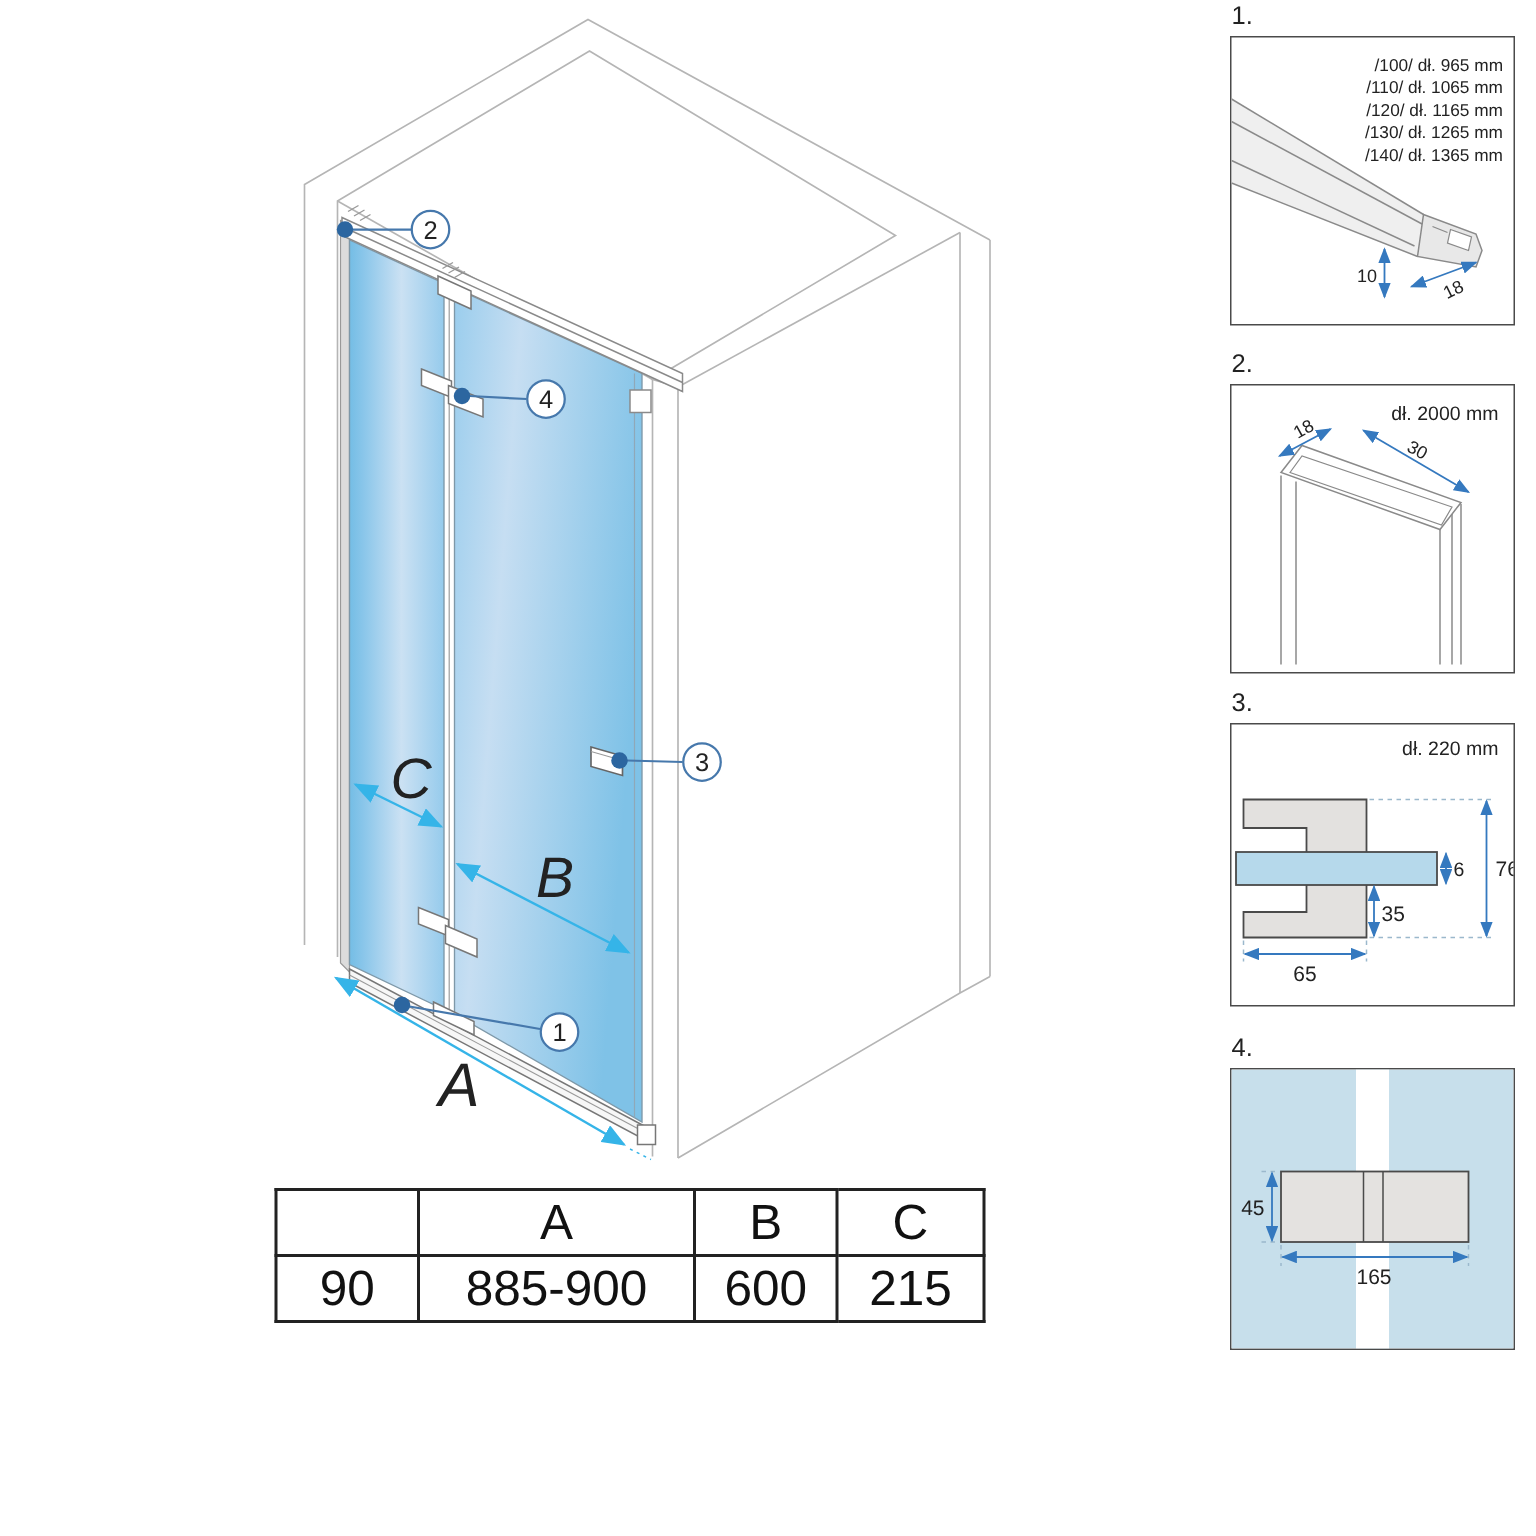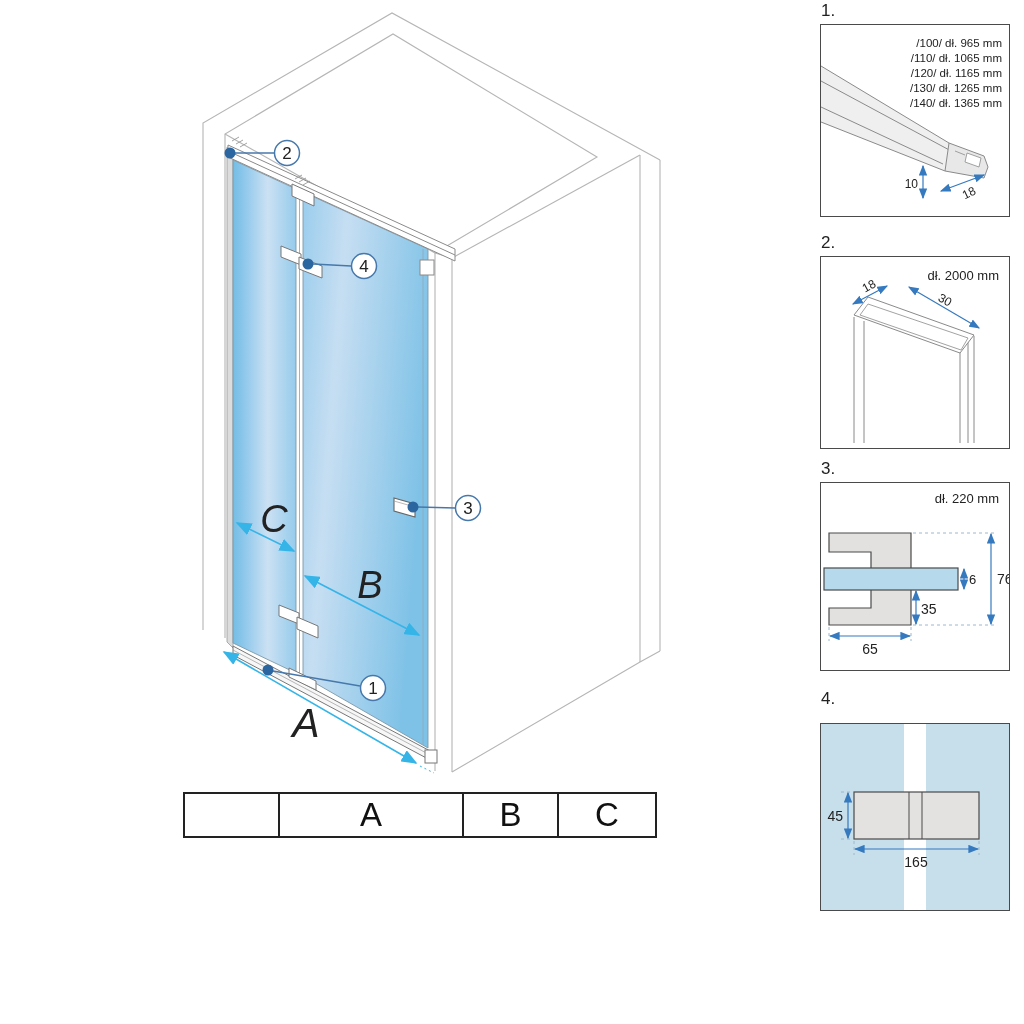--- a/index.html
+++ b/index.html
@@ -228,21 +228,21 @@
       </g>
       <text x="148" y="101" font-size="13">6</text>
       <text x="176" y="101" font-size="14">76</text>
       <text x="100" y="131" font-size="14">35</text>
       <text x="49" y="171" font-size="14" text-anchor="middle">65</text>
     </svg>
   </div>
 </div>
 
 <div class="panel" style="top:690px">
-  <div class="panel-box" style="width:188px;height:186px;margin-top:33px">
+  <div class="panel-box" style="width:188px;height:186px;margin-top:22px">
     <svg width="188" height="186" viewBox="0 0 188 186">
       <defs>
         <marker id="arrBlue4" markerWidth="9" markerHeight="7" refX="8" refY="3.5" orient="auto-start-reverse">
           <path d="M0,0 L9,3.5 L0,7 Z" fill="#3579bf"></path>
         </marker>
       </defs>
       <rect x="0" y="0" width="188" height="186" fill="#c7dfeb"></rect>
       <rect x="83" y="0" width="22" height="186" fill="#ffffff"></rect>
       <rect x="33" y="68" width="125" height="47" fill="#e4e2e0" stroke="#4a4a4a" stroke-width="1.2"></rect>
       <line x1="88" y1="68" x2="88" y2="115" stroke="#4a4a4a" stroke-width="1"></line>
@@ -271,14 +271,20 @@
       <col style="width:95px">
       <col style="width:98px">
     </colgroup>
   <tbody>
       <tr>
     <th></th>
     <th>A</th>
     <th>B</th>
     <th>C</th>
   </tr>
+  <tr>
+    <td>90</td>
+    <td>885-900</td>
+    <td>600</td>
+    <td>215</td>
+  </tr>
 </tbody>
   </table>
 
 </body></html>

